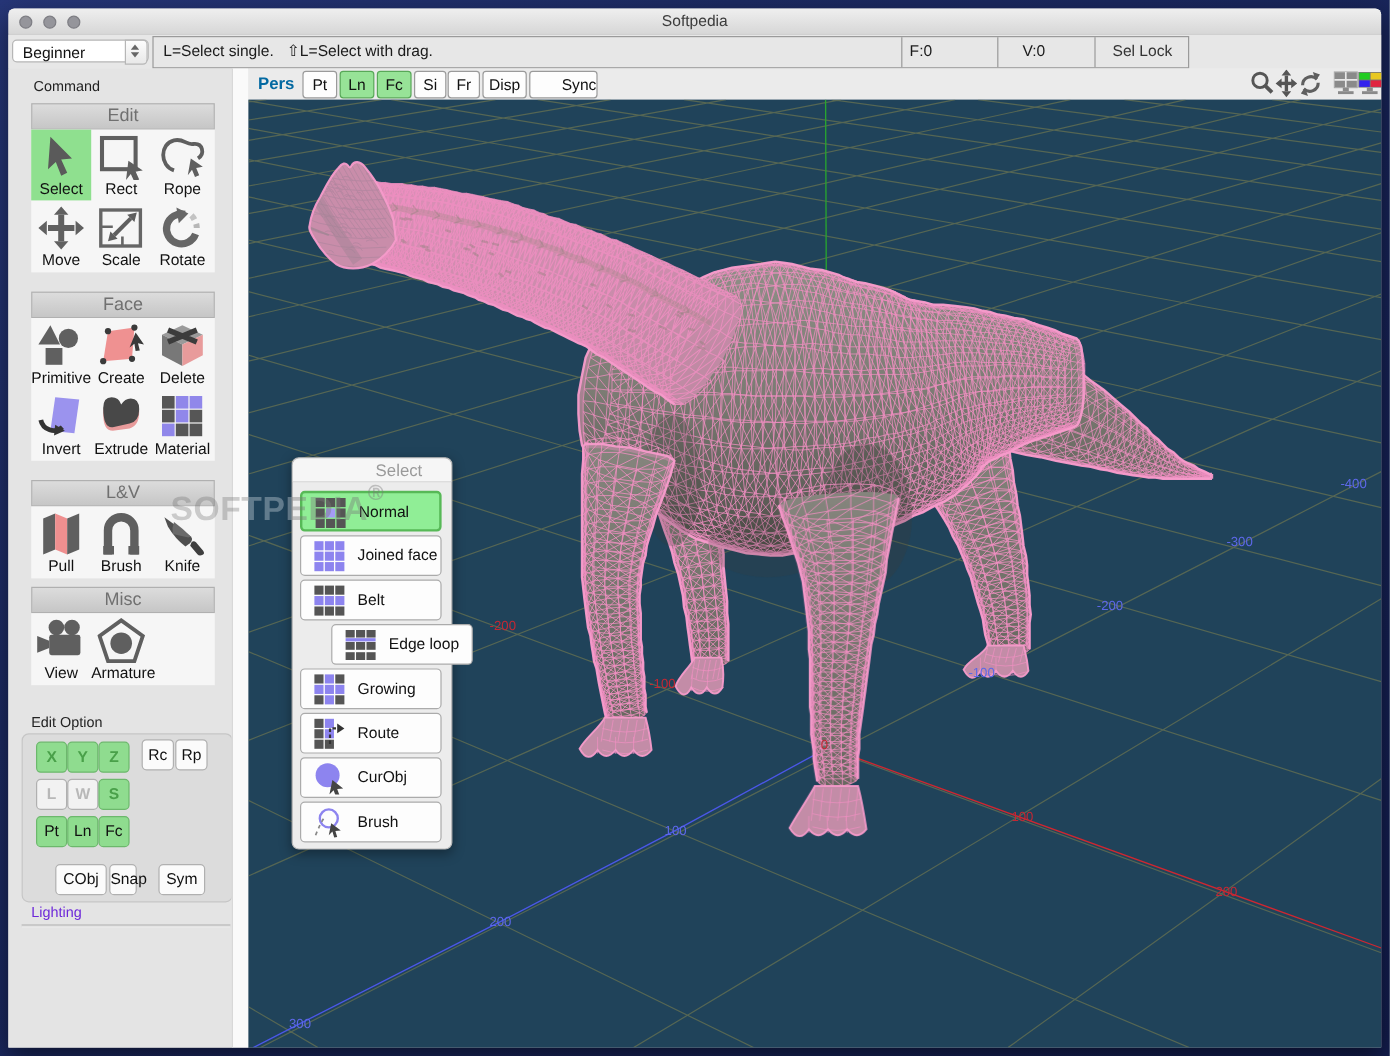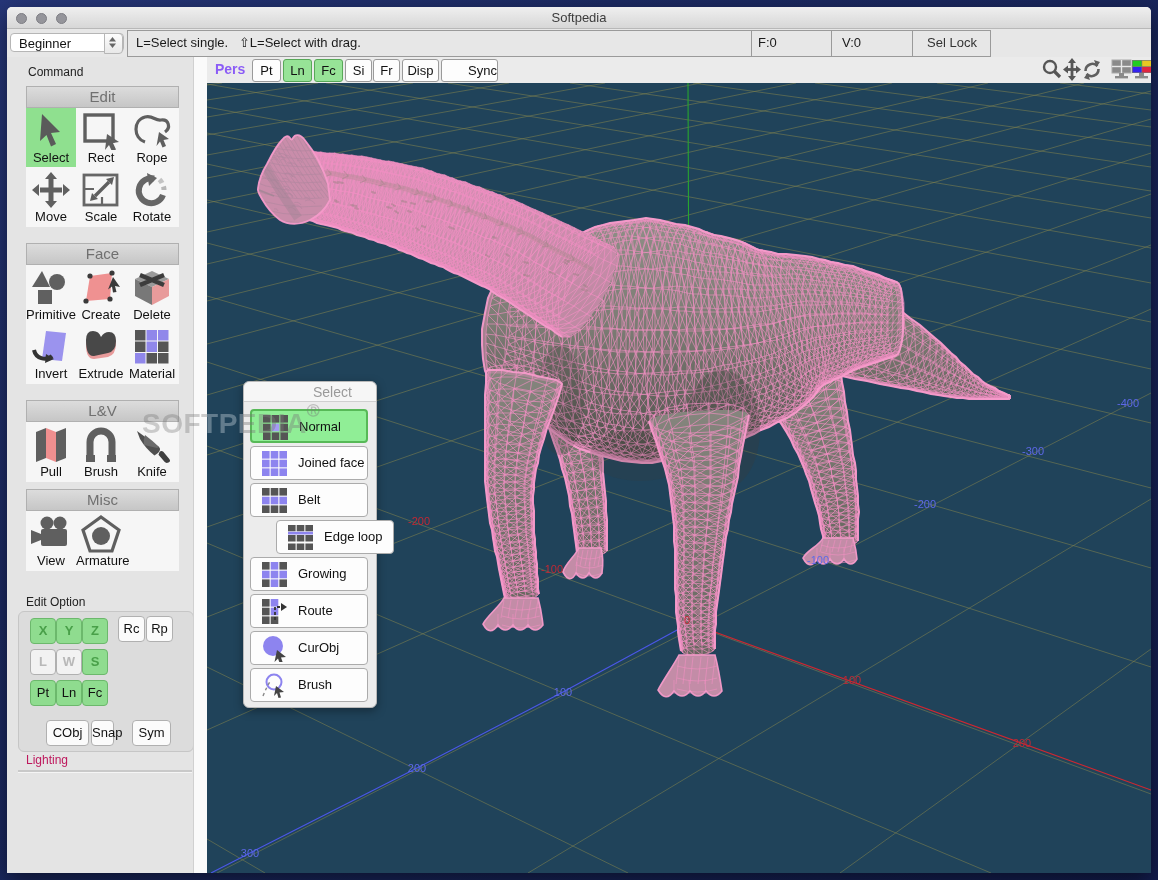--- a/index.html
+++ b/index.html
@@ -58,21 +58,21 @@
   <div class="combo">Beginner<span class="step"><svg width="15" height="17" viewBox="0 0 15 17">
           <path d="M7.5 3 L11 7.5 H4z" fill="#666"></path>
           <path d="M7.5 14 L11 9.5 H4z" fill="#666"></path>
         </svg></span></div>
   <div class="msgbar" style="width:862px;">
       <span style="position:absolute;left:8px;top:4px;">L=Select single.&nbsp;&nbsp; ⇧L=Select with drag.</span>
     <div class="cell" style="left:623px;width:80px;">
         <span style="position:absolute;left:6px;top:4px;">F:0</span>
       </div>
     <div class="cell" style="left:703px;width:81px;">
-        <span style="position:absolute;left:10px;top:4px;">V:0</span>
+        <span style="position:absolute;left:20px;top:4px;">V:0</span>
       </div>
     <div class="cell" style="left:784px;width:78px;">
         <span style="position:absolute;left:0;top:4px;width:100%;text-align:center;color:#333;">Sel Lock</span>
       </div>
   </div>
 </div>
 <div class="lpanel" style="position:absolute;left:7px;top:57px;width:186px;height:816px;">
  <div style="position:absolute;left:21px;top:8px;font-size:12px;color:#222;">Command</div>
  <div class="sechead" style="position:absolute;left:19px;top:29px;width:153px;">Edit</div>
  <div style="position:absolute;left:19px;top:51px;width:153px;height:119px;background:#f6f6f6;">
@@ -245,26 +245,26 @@
  <div class="btn" style="left:139px;top:559px;width:27px;">Rp</div>
  <div class="btn dim" style="left:23px;top:592px;width:26px;">L</div>
  <div class="btn dim" style="left:49px;top:592px;width:26px;">W</div>
  <div class="btn g gdim" style="left:75px;top:592px;width:26px;">S</div>
  <div class="btn g" style="left:23px;top:623px;width:26px;">Pt</div>
  <div class="btn g" style="left:49px;top:623px;width:26px;">Ln</div>
  <div class="btn g" style="left:75px;top:623px;width:26px;">Fc</div>
  <div class="btn" style="left:39px;top:663px;width:43px;">CObj</div>
  <div class="btn" style="left:84px;top:663px;width:23px;">Snap</div>
  <div class="btn" style="left:125px;top:663px;width:39px;">Sym</div>
- <div style="position:absolute;left:19px;top:696px;font-size:12px;color:#be185d;">Lighting</div>
+ <div style="position:absolute;left:19px;top:696px;font-size:12px;color:#6d28d9;">Lighting</div>
  <div style="position:absolute;left:11px;top:713px;width:174px;height:2px;background:#c9c9c9;border-bottom:1px solid #f5f5f5;"></div>
 </div>
 <div class="lscroll" style="position:absolute;left:193px;top:57px;width:13px;height:816px;"></div>
 <div class="tabstrip" style="left:207px;top:57px;">
-  <span style="position:absolute;left:8px;top:4px;font-size:14px;font-weight:bold;color:#8b5cf6;">Pers</span>
+  <span style="position:absolute;left:8px;top:4px;font-size:14px;font-weight:bold;color:#0369a1;">Pers</span>
   <div class="vtab" style="left:45px;width:29px;">Pt</div>
   <div class="vtab g" style="left:76px;width:29px;">Ln</div>
   <div class="vtab g" style="left:107px;width:29px;">Fc</div>
   <div class="vtab" style="left:138px;width:27px;">Si</div>
   <div class="vtab" style="left:166px;width:27px;">Fr</div>
   <div class="vtab" style="left:195px;width:37px;">Disp</div>
   <div class="vtab" style="left:234px;width:57px;text-align:right;">Sync</div>
   <span style="position:absolute;left:833px;top:1px;">
   <svg width="118" height="25" viewBox="0 0 118 25">
     <circle cx="10" cy="9" r="6" fill="none" stroke="#555" stroke-width="2.4"></circle>

